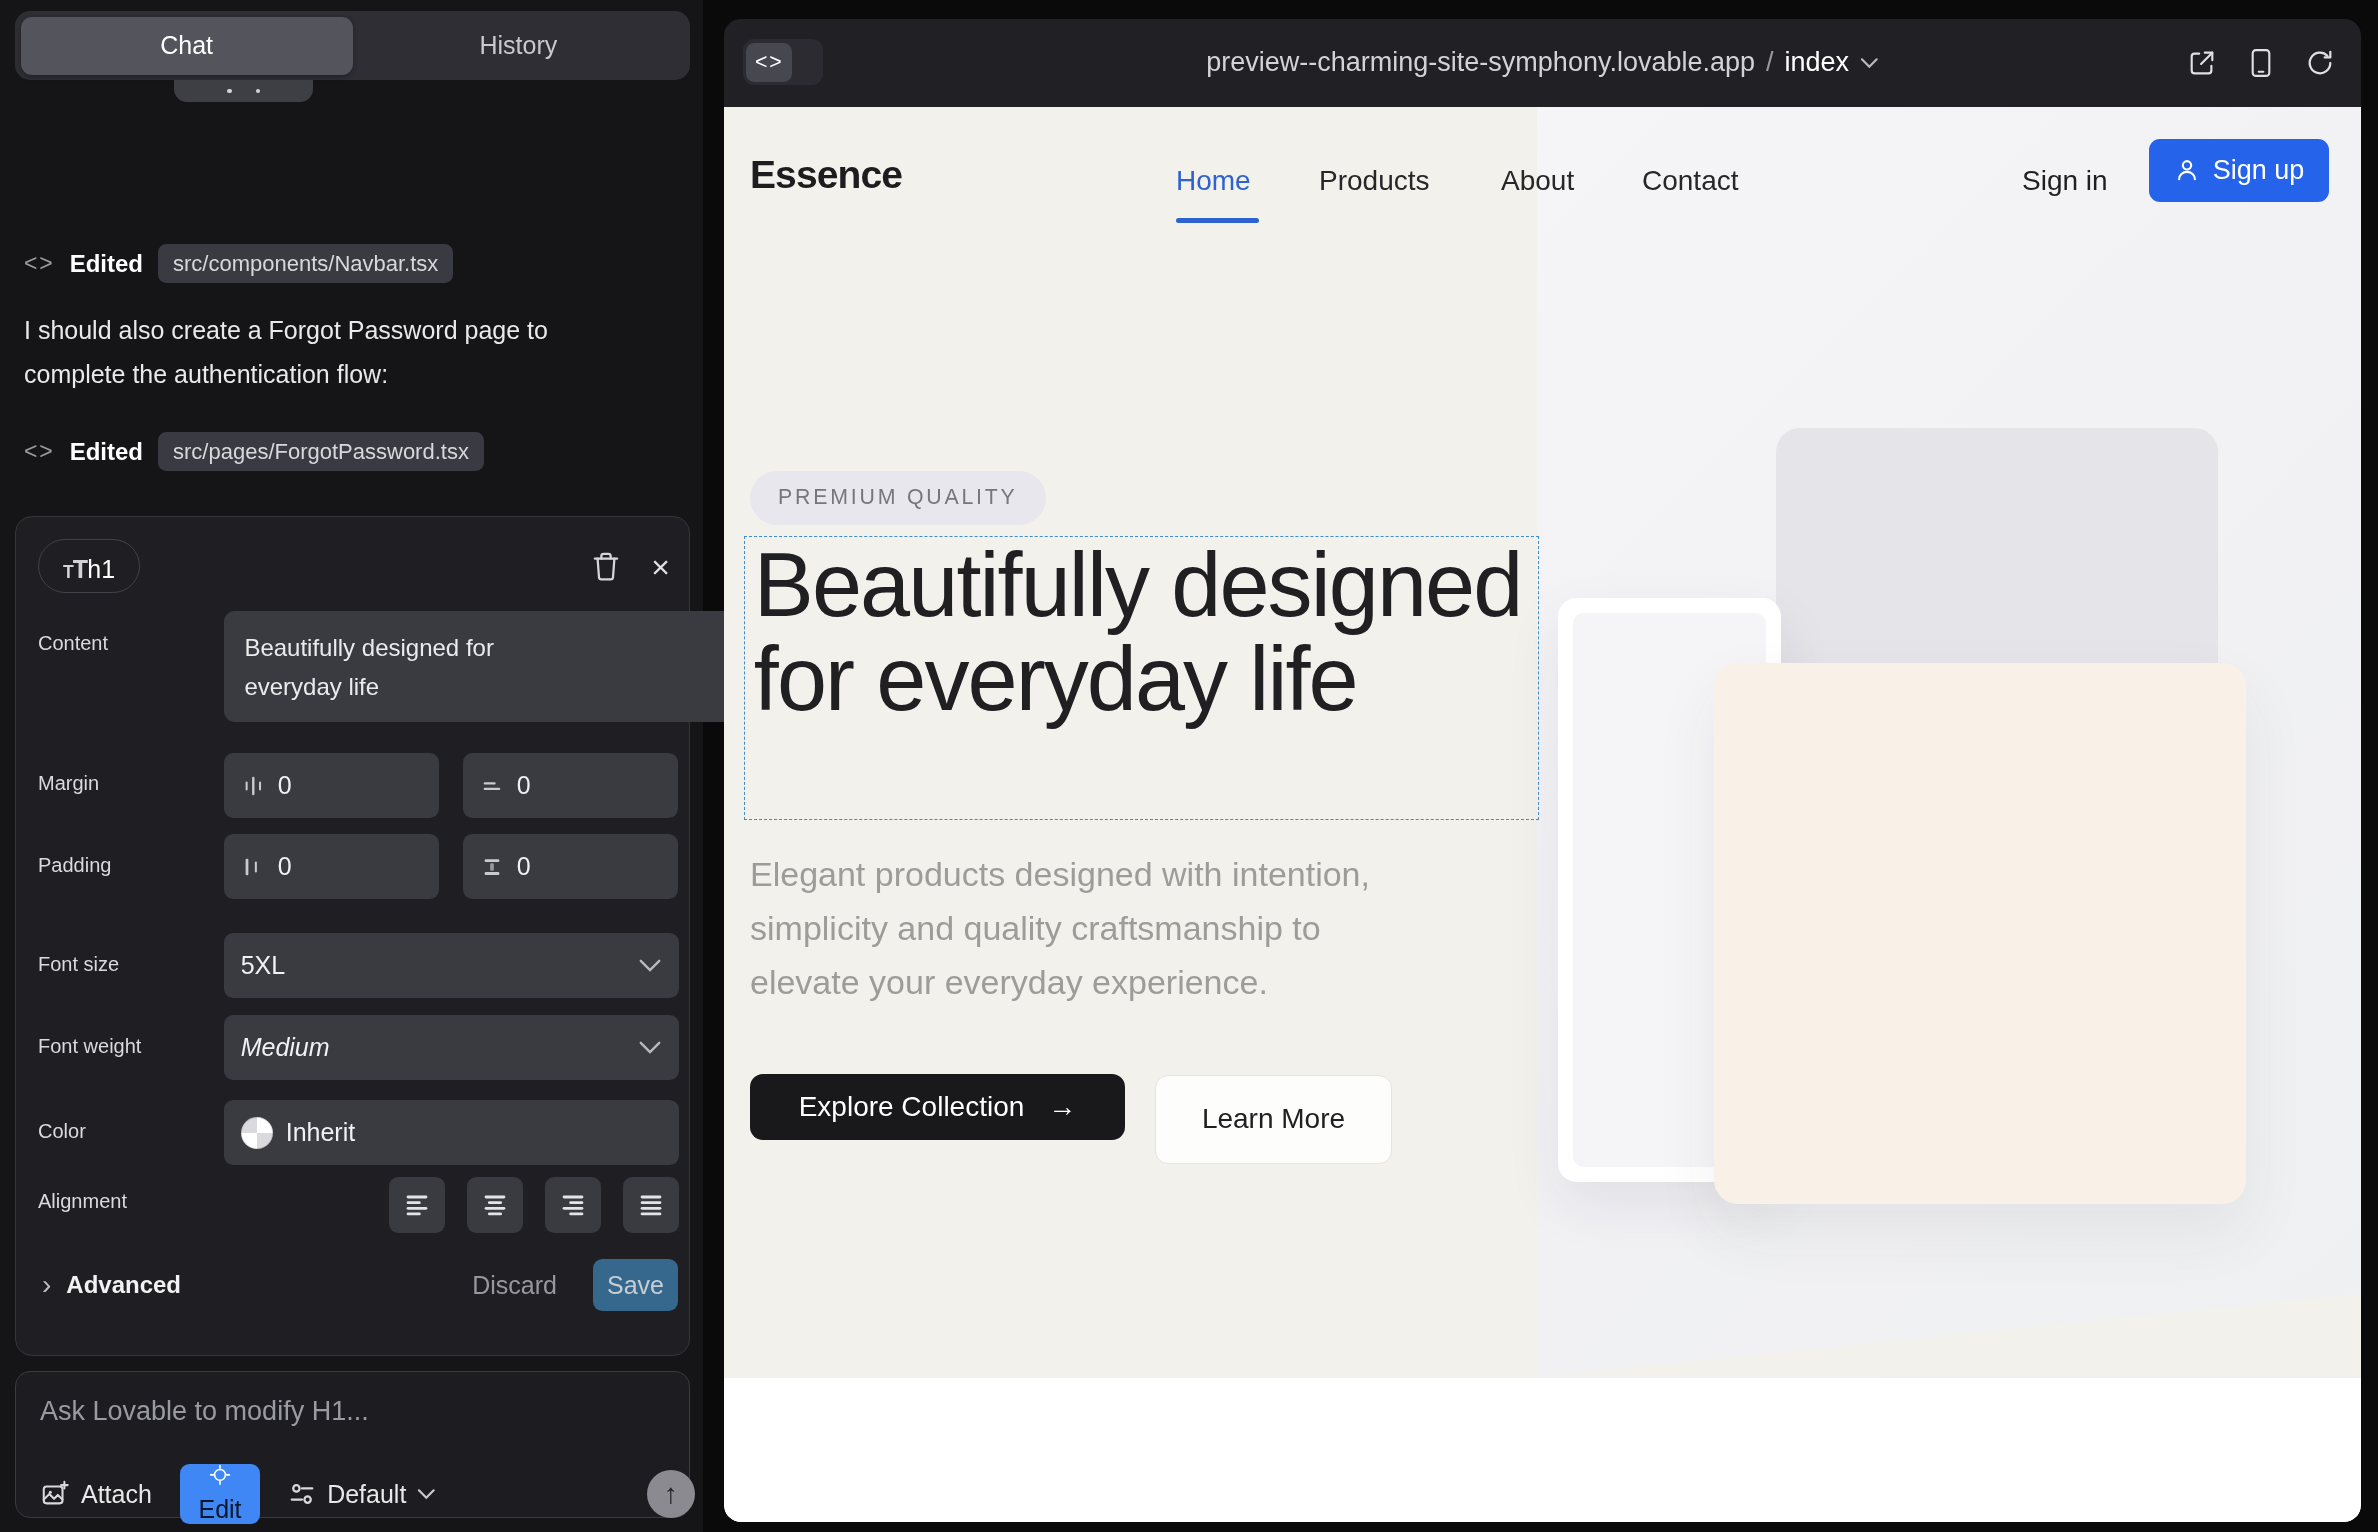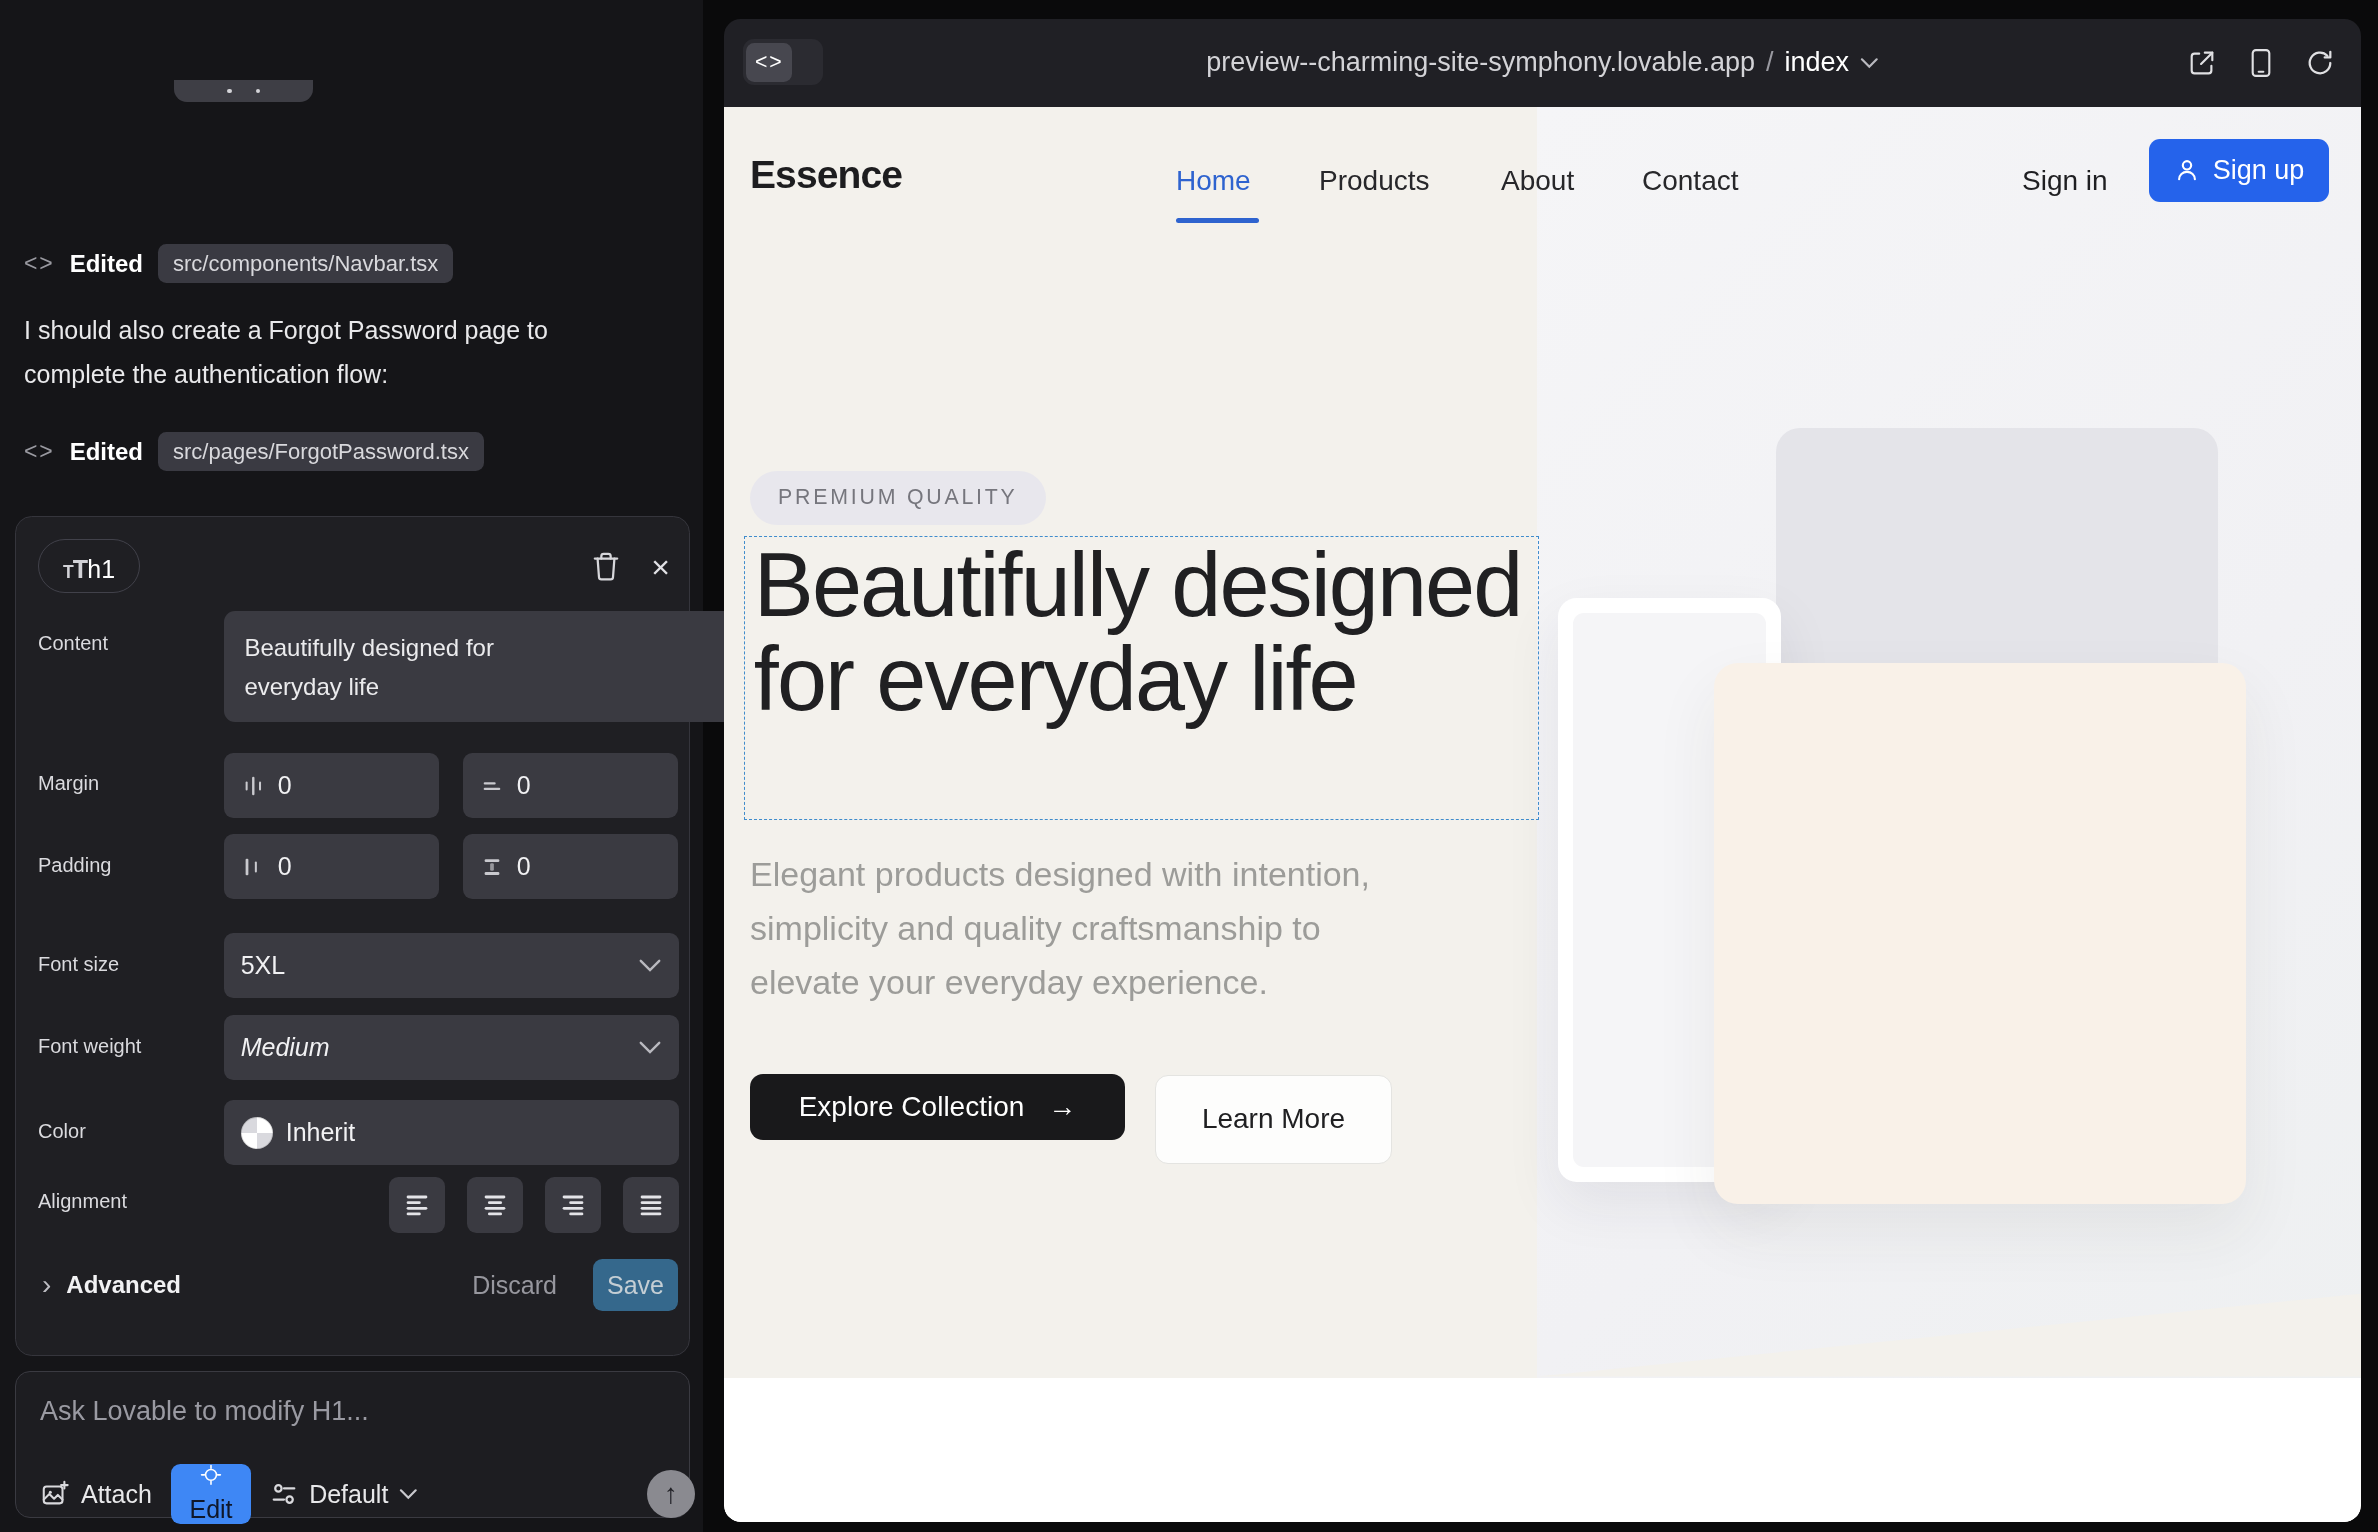--- a/index.html
+++ b/index.html
@@ -65,21 +65,21 @@
     color:#97979e; font-size:25px; display:flex; align-items:center; justify-content:center; }
   .save { position:absolute; left:577px; top:742px; width:85px; height:52px; background:#35688c;
     border-radius:9.3px; color:#c4ced4; font-size:25px; display:flex; align-items:center;
     justify-content:center; }
 
   
   .composer { position:absolute; left:15px; top:1371px; width:675px; height:147px;
     background:#1d1d21; border:0.9px solid #3a3a41; border-radius:15px; }
   .placeholder { position:absolute; left:24px; top:24px; color:#9a9aa2; font-size:27px; }
   .composer-row { position:absolute; left:24px; top:98px; height:48px; display:flex;
-    align-items:center; gap:19px; }
+    align-items:center; gap:28px; }
   .tool { display:flex; align-items:center; gap:11px; color:#e8e8ea; font-size:25px; }
   .edit-pill { display:flex; align-items:center; gap:9.3px; background:#3e87f5; color:#0f172a;
     font-size:25px; border-radius:9.3px; height:60px; padding:0 18.6px;flex-direction:column; }
   .send { position:absolute; left:631px; top:98px; width:48px; height:48px; border-radius:50%;
     background:#8a8a90; color:#212126; font-size:28px; font-weight:700; display:flex;
     align-items:center; justify-content:center; }
 
   
   .window { position:absolute; left:724px; top:18.6px; width:1637px; height:1503px;
     background:#202025; border-radius:16.7px; overflow:hidden; }
@@ -139,20 +139,24 @@
     border:1.9px solid #e4e4e1; border-radius:13px; color:#202022; font-size:28px; display:flex;
     align-items:center; justify-content:center; }
 
   svg { display:block; }
 </style>
 </head>
 <body>
 
 <aside class="sidebar">
 
+  <div class="tabbar">
+    <div class="tab-active">Chat</div>
+    <div class="tab-inactive">History</div>
+  </div>
 
   <div class="scrollpill">
       <i></i>
       <i></i>
     </div>
 
 
   <div class="edited-row" style="top:243px;">
     <span class="edited-code">&lt;&gt;</span>
     <span class="edited-label">Edited</span>

